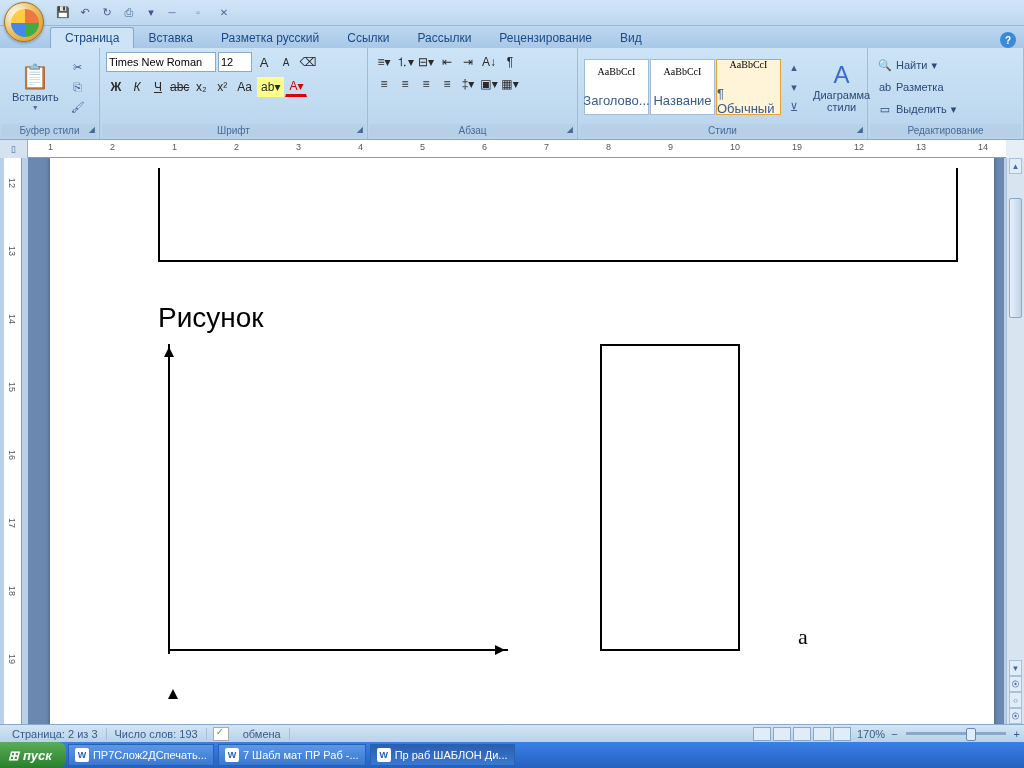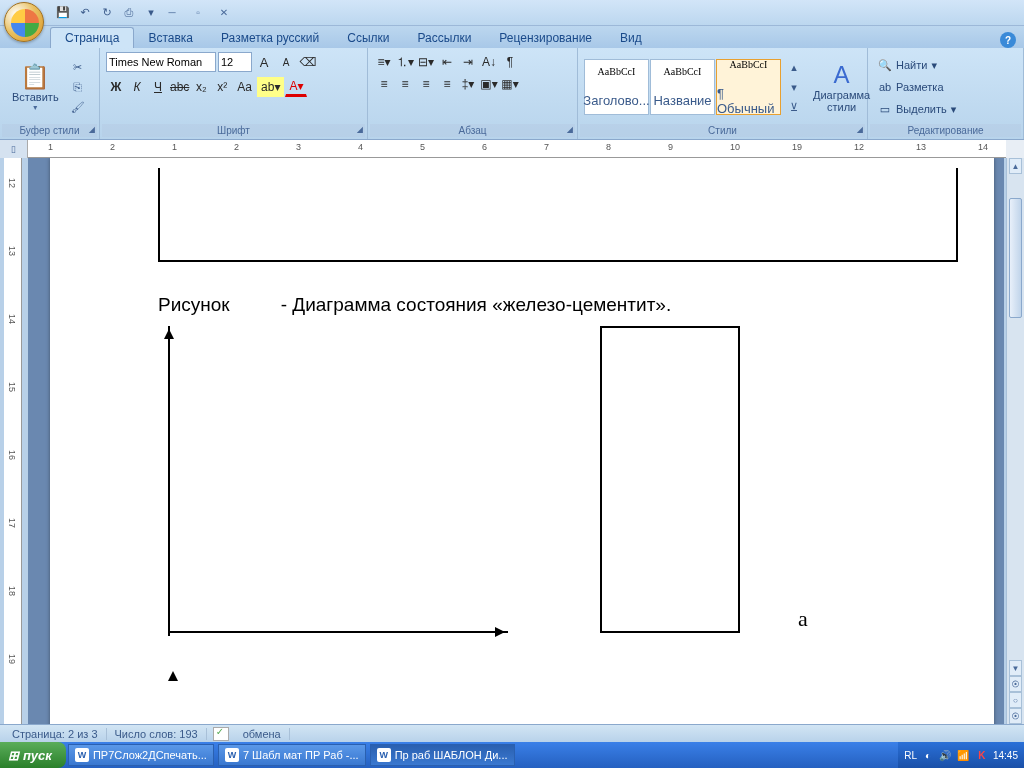--- a/index.html
+++ b/index.html
@@ -43,21 +43,21 @@
 .ruler-area{height:18px;background:#e8eef5;display:flex}
 .ruler-corner{width:28px;background:#d5e2f0;border-right:1px solid #aaa;display:flex;align-items:center;justify-content:center;color:#4a6a9a;font-size:9px}
 .ruler{flex:1;background:#fff;border-bottom:1px solid #999;position:relative;overflow:hidden;margin-right:18px}
 .ruler-num{position:absolute;top:2px;font-size:9px;color:#555}
 .ruler-v{position:absolute;left:4px;top:158px;width:18px;bottom:44px;background:#fff;border-right:1px solid #999}
 .rv-num{position:absolute;left:3px;font-size:9px;color:#555;writing-mode:vertical-rl}
 .doc-area{position:absolute;top:158px;left:28px;right:20px;bottom:44px;background:#6a88b0;overflow:hidden}
 .page{position:absolute;background:#fff;box-shadow:0 0 4px rgba(0,0,0,.4);left:22px;top:0;width:944px;height:600px}
 .doc-content{position:absolute;left:108px;top:10px;right:30px}
 .big-box{border:2px solid #000;border-top:none;height:94px;width:800px}
-.caption{font-family:"Times New Roman";font-size:19px;color:#000;margin-top:32px;display:flex;gap:51px}
+.caption{font-family:"Times New Roman";font-size:28px;color:#000;margin-top:40px;display:flex;gap:20px}
 .diagram{position:relative;margin-top:10px;height:330px}
 .axis-v{position:absolute;left:10px;top:0;width:2px;height:310px;background:#000}
 .axis-v::before{content:"";position:absolute;top:-2px;left:-4px;border:5px solid transparent;border-bottom:10px solid #000}
 .axis-h{position:absolute;left:10px;top:305px;width:340px;height:2px;background:#000}
 .axis-h::after{content:"";position:absolute;right:-2px;top:-4px;border:5px solid transparent;border-left:10px solid #000}
 .rect{position:absolute;left:442px;top:0;width:140px;height:307px;border:2px solid #000}
 .letter-a{position:absolute;left:640px;top:280px;font-family:"Times New Roman";font-size:22px}
 .axis-v2{position:absolute;left:10px;top:340px;border:5px solid transparent;border-bottom:10px solid #000}
 .statusbar{position:absolute;bottom:26px;left:0;right:0;height:18px;background:linear-gradient(#d2e5f4,#b8d2ea);display:flex;align-items:center;font-size:11px;color:#3a5a8a;padding:0 4px;border-top:1px solid #8aa8cc}
 .sb-item{padding:0 8px;border-right:1px solid #a8c0d8}
@@ -249,21 +249,20 @@
     <span class="rv-num" style="top: 428px;">18</span>
     <span class="rv-num" style="top: 496px;">19</span>
   </div>
 
 <div class="doc-area">
   <div class="page">
     <div class="doc-content">
       <div class="big-box"></div>
       <div class="caption">
         <span>Рисунок</span>
-        <span>- Диаграмма состояния «железо-цементит».</span>
       </div>
       <div class="diagram">
         <div class="axis-v"></div>
         <div class="axis-h"></div>
         <div class="rect"></div>
         <div class="letter-a">a</div>
         <div class="axis-v2"></div>
       </div>
     </div>
   </div>
@@ -276,40 +275,43 @@
   <div class="scroll-arr" style="bottom:32px">⦿</div>
   <div class="scroll-arr" style="bottom:16px">○</div>
   <div class="scroll-arr" style="bottom:0">⦿</div>
 </div>
 
 <div class="statusbar">
   <span class="sb-item">Страница: 2 из 3</span>
   <span class="sb-item">Число слов: 193</span>
   <span class="sb-spell"></span>
   <span class="sb-item">обмена</span>
+  <div class="sb-right">
+    <span class="view-btn"></span>
+    <span class="view-btn"></span>
+    <span class="view-btn"></span>
+    <span class="view-btn"></span>
+    <span class="view-btn"></span>
+    <span style="margin:0 4px">170%</span>
+    <span>−</span>
+    <div class="zoom-slider"></div>
+    <span>+</span>
+  </div>
 </div>
 
 <div class="taskbar">
   <div class="start">
     <span style="margin-right:4px">⊞</span>
     <span>пуск</span>
   </div>
   <div class="task">
       <span class="task-ico">W</span>
       <span>ПР7Слож2ДСпечать...</span>
     </div>
   <div class="task">
       <span class="task-ico">W</span>
       <span>7 Шабл мат ПР Раб -...</span>
     </div>
   <div class="task active">
       <span class="task-ico">W</span>
       <span>Пр раб ШАБЛОН Ди...</span>
     </div>
-  <div class="tray">
-    <span>RL</span>
-    <span class="tray-ico">◐</span>
-    <span class="tray-ico">🔊</span>
-    <span class="tray-ico">📶</span>
-    <span class="tray-ico" style="color:#f44;font-weight:bold">K</span>
-    <span>14:45</span>
-  </div>
 </div>
 
 </body></html>

